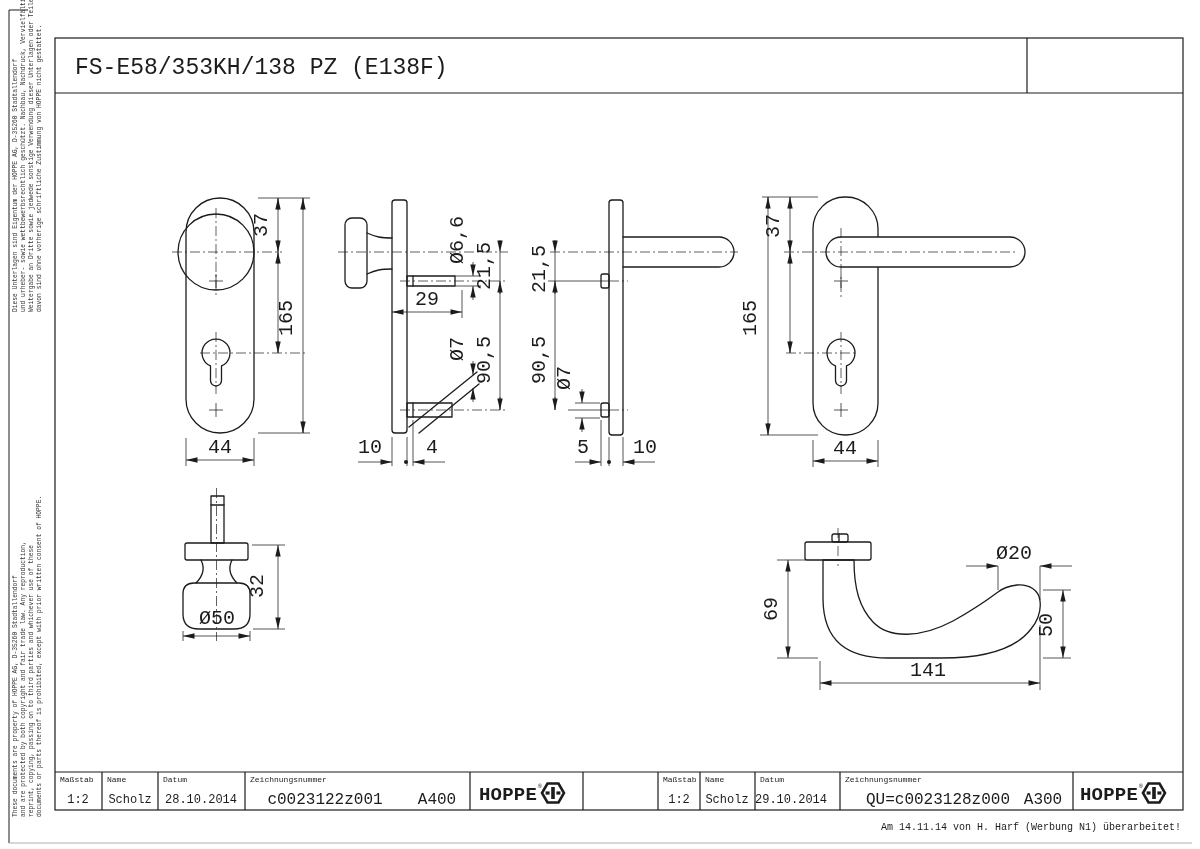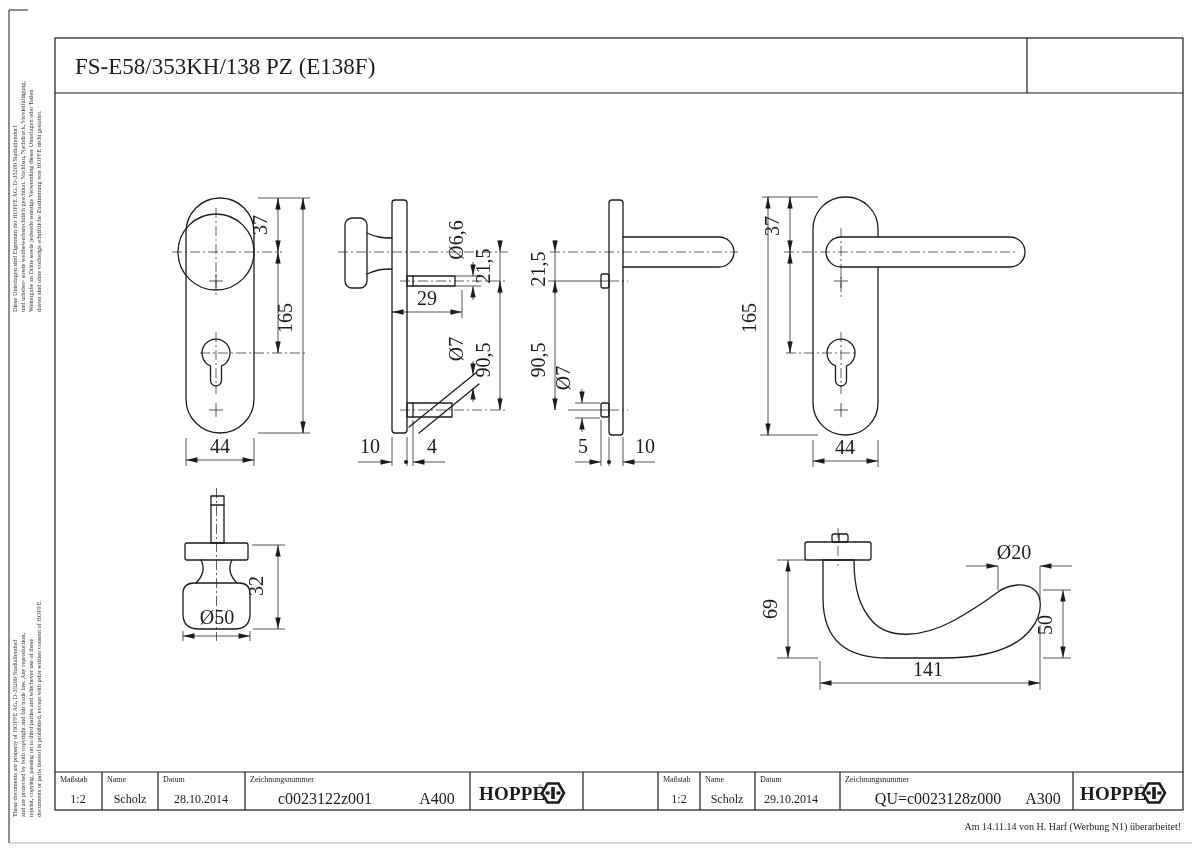--- a/index.html
+++ b/index.html
@@ -1,17 +1,17 @@
 <!DOCTYPE html>
 <html><head>
 <meta charset="utf-8">
 <style>
   html,body{margin:0;padding:0;background:#e8e8e8;}
   #page{position:relative;width:1200px;height:849px;background:#ffffff;overflow:hidden;
-        font-family:Liberation Serif, serif;}
+        font-family:Liberation Mono, monospace;}
   svg{position:absolute;left:0;top:0;}
   text{fill:#1c1c1c;}
   .obj{stroke:#1c1c1c;stroke-width:1.3;fill:none;stroke-linejoin:round;stroke-linecap:round;}
   .objf{stroke:#1c1c1c;stroke-width:1.3;fill:#ffffff;stroke-linejoin:round;}
   .dim{stroke:#1c1c1c;stroke-width:0.75;fill:none;}
   .ctr{stroke:#1c1c1c;stroke-width:0.7;fill:none;stroke-dasharray:10 3 2 3;}
   .frame{stroke:#1c1c1c;stroke-width:1.2;fill:none;}
   .dimtxt{font-size:20px;}
   .lbl{font-size:8px;}
   .val{font-size:12px;}

